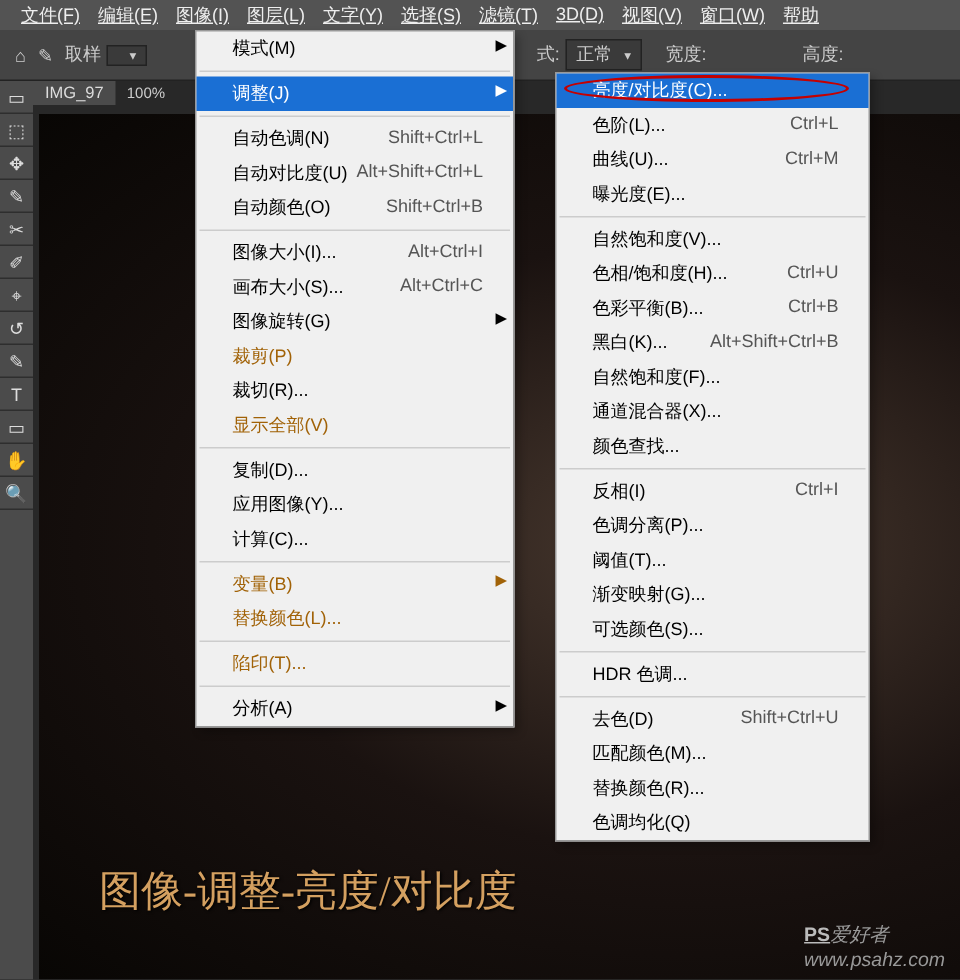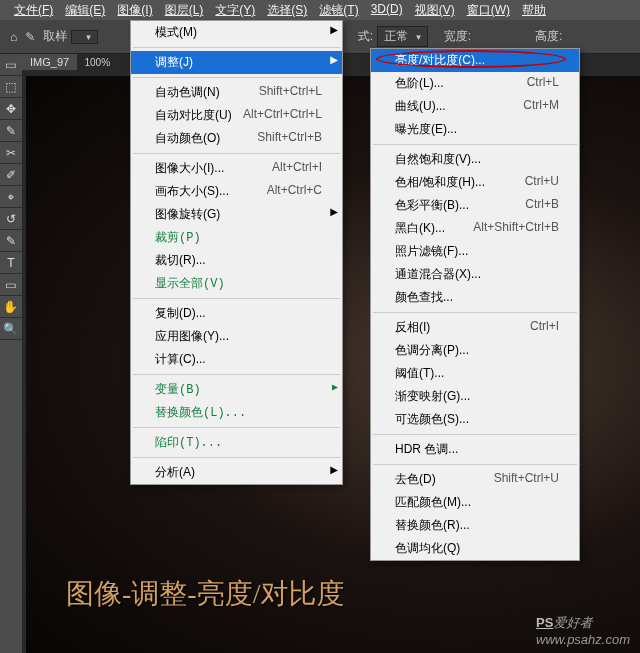--- a/index.html
+++ b/index.html
@@ -15,21 +15,21 @@
   .tool { width: 22px; height: 22px; display: flex; align-items: center; justify-content: center; color: #ddd; border-bottom: 1px solid #2e2e2e; font-size: 12px; }
   .docarea { position: absolute; left: 22px; top: 54px; right: 0; bottom: 0; background: #282828; }
   .doctab { display: inline-block; background: #4b4b4b; color: #ddd; padding: 2px 8px; font-size: 11px; }
   .zoom { font-size: 10px; color: #ccc; margin-left: 4px; }
   .canvas { position: absolute; left: 4px; top: 22px; right: 0; bottom: 0; background: radial-gradient(ellipse at 70% 50%, #4a3a30 0%, #1a1210 50%, #080604 100%); }
   .menu { position: absolute; background: #f0f0f0; border: 1px solid #999; box-shadow: 3px 3px 6px rgba(0,0,0,0.3); color: #000; }
   .menu1 { left: 130px; top: 20px; width: 213px; }
   .menu2 { left: 370px; top: 48px; width: 210px; }
   .mrow { display: flex; justify-content: space-between; padding: 3px 20px 3px 24px; position: relative; }
   .mrow.hl { background: #1a6fd4; color: #fff; align-items: center; }
-  .mrow.dis { color: #15803d; font-family: Liberation Mono, monospace; }
+  .mrow.dis { color: #a16207; }
   .mrow .sc { color: #555; }
   .msep { border-top: 1px solid #ccc; margin: 3px 2px; }
   .mrow .arrow { position: absolute; right: 4px; top: 3px; font-size: 10px; }
   .circle { position: absolute; border: 2px solid #c40000; border-radius: 50%; pointer-events: none; }
   .bottomtext { position: absolute; bottom: 40px; left: 40px; font-size: 28px; font-family: "KaiTi","STKaiti",serif; color: #d4a060; text-shadow: 1px 1px 2px #000; }
   .watermark { position: absolute; bottom: 6px; right: 10px; font-size: 13px; font-style: italic; color: #999; }
   .watermark b { color: #bbb; font-style: normal; text-decoration: underline; }
 </style>
 </head>
 <body>
@@ -102,21 +102,21 @@
       <span>调整(J)</span>
       <span class="arrow">▶</span>
     </div>
     <div class="msep"></div>
     <div class="mrow">
       <span>自动色调(N)</span>
       <span class="sc">Shift+Ctrl+L</span>
     </div>
     <div class="mrow">
       <span>自动对比度(U)</span>
-      <span class="sc">Alt+Ctrl+Ctrl+L</span>
+      <span class="sc">Alt+Shift+Ctrl+L</span>
     </div>
     <div class="mrow">
       <span>自动颜色(O)</span>
       <span class="sc">Shift+Ctrl+B</span>
     </div>
     <div class="msep"></div>
     <div class="mrow">
       <span>图像大小(I)...</span>
       <span class="sc">Alt+Ctrl+I</span>
     </div>
@@ -190,21 +190,21 @@
     </div>
     <div class="mrow">
       <span>色彩平衡(B)...</span>
       <span class="sc">Ctrl+B</span>
     </div>
     <div class="mrow">
       <span>黑白(K)...</span>
       <span class="sc">Alt+Shift+Ctrl+B</span>
     </div>
     <div class="mrow">
-      <span>照片滤镜(F)...</span>
+      <span>自然饱和度(F)...</span>
     </div>
     <div class="mrow">
       <span>通道混合器(X)...</span>
     </div>
     <div class="mrow">
       <span>颜色查找...</span>
     </div>
     <div class="msep"></div>
     <div class="mrow">
       <span>反相(I)</span>

